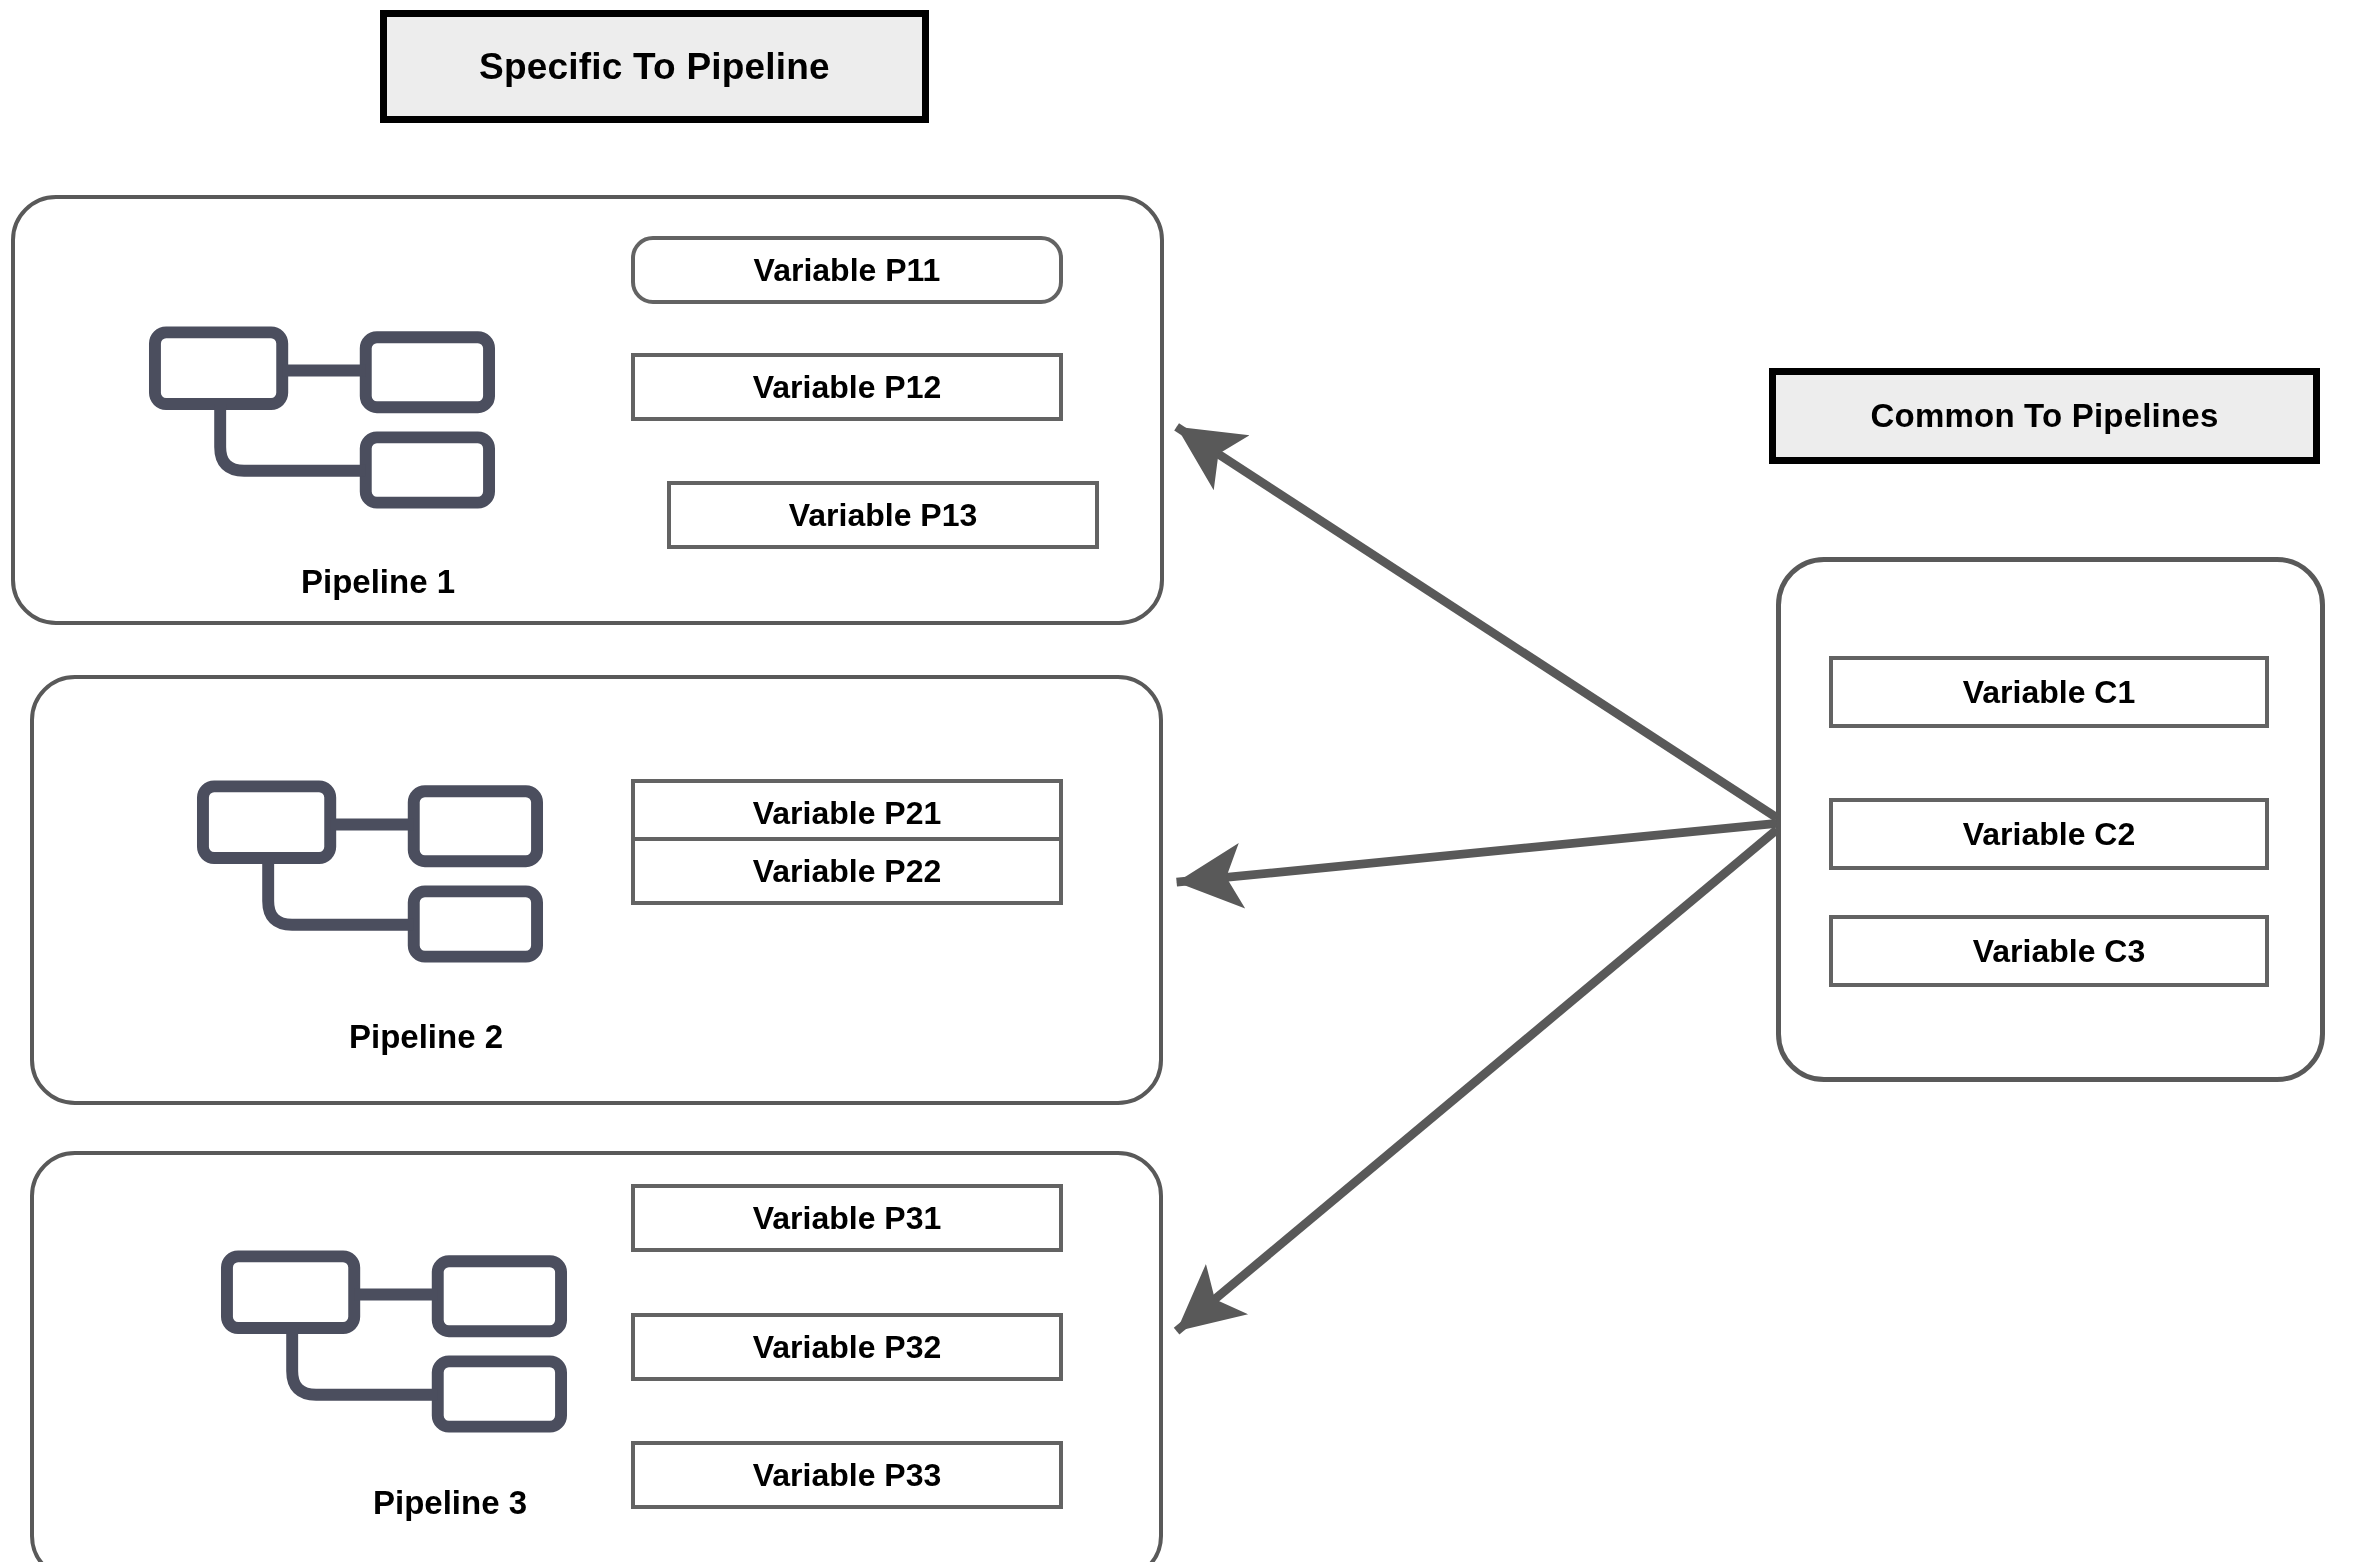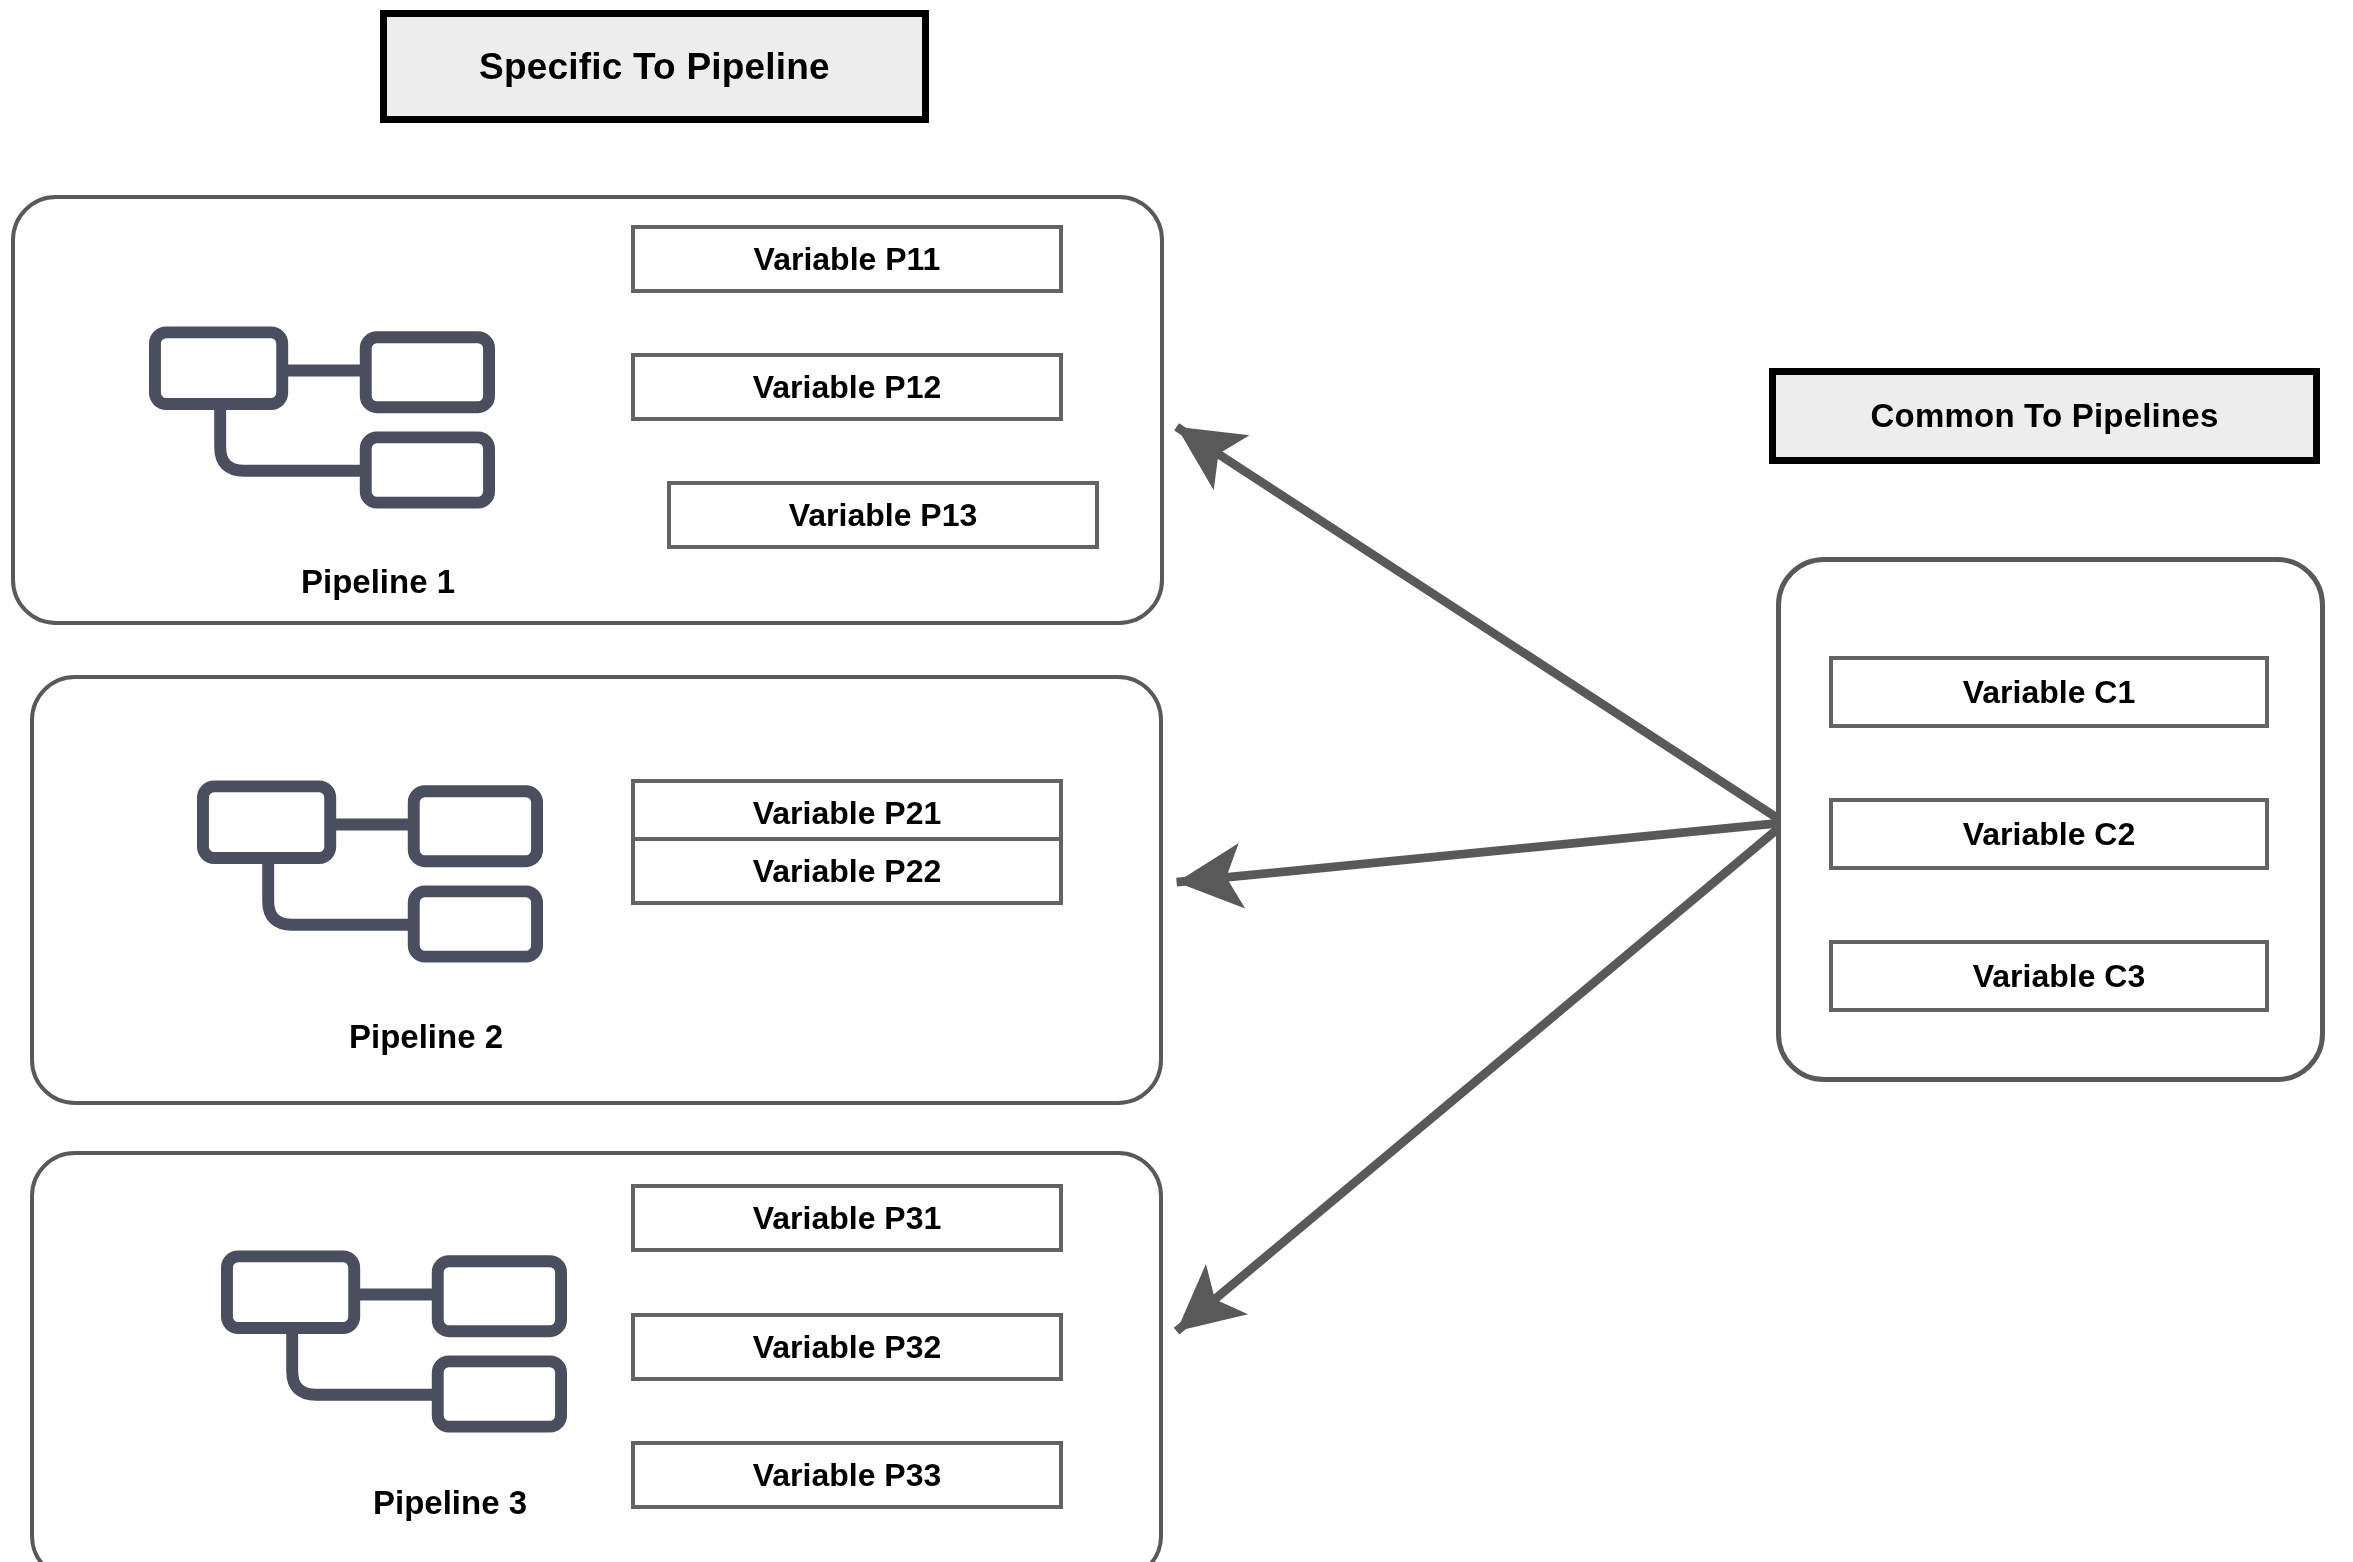--- a/index.html
+++ b/index.html
@@ -73,34 +73,34 @@
     justify-content: center;
     font-size: 32px;
     font-weight: bold;
     color: #000000;
     white-space: nowrap;
   }
   .var-box.specific { left: 631px; width: 432px; height: 68px; }
   .var-box.common   { left: 1829px; width: 440px; height: 72px; }
 
   
-  #var-p11 { top: 225px; }
+  #var-p11 { top: 236px; border-radius: 22px; }
   #var-p12 { top: 353px; }
   #var-p13 { top: 481px; margin-left: 36px; }
   
   #var-p21 { top: 735px; margin-top: 44px; }
   #var-p22 { top: 837px; }
   
   #var-p31 { top: 1184px; }
   #var-p32 { top: 1313px; }
   #var-p33 { top: 1441px; }
   
   #var-c1 { top: 656px; }
   #var-c2 { top: 798px; }
-  #var-c3 { top: 940px; padding-left: 20px; }
+  #var-c3 { top: 915px; padding-left: 20px; }
 
   
   .pipeline-icon { position: absolute; }
   #icon-p1 { left: 147px; top: 326px;  width: 350px; height: 183px; }
   #icon-p2 { left: 195px; top: 780px;  width: 350px; height: 183px; }
   #icon-p3 { left: 219px; top: 1250px; width: 350px; height: 183px; }
 
   
   .pipeline-label {
     position: absolute;

